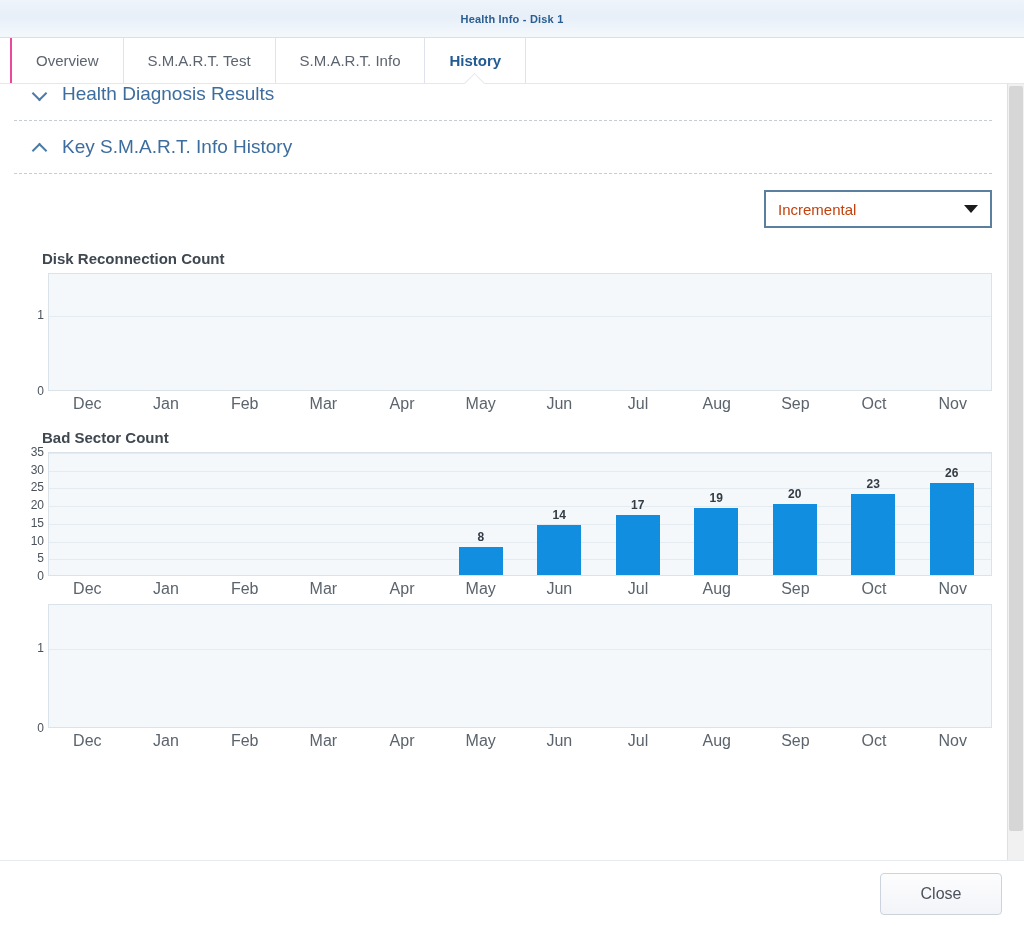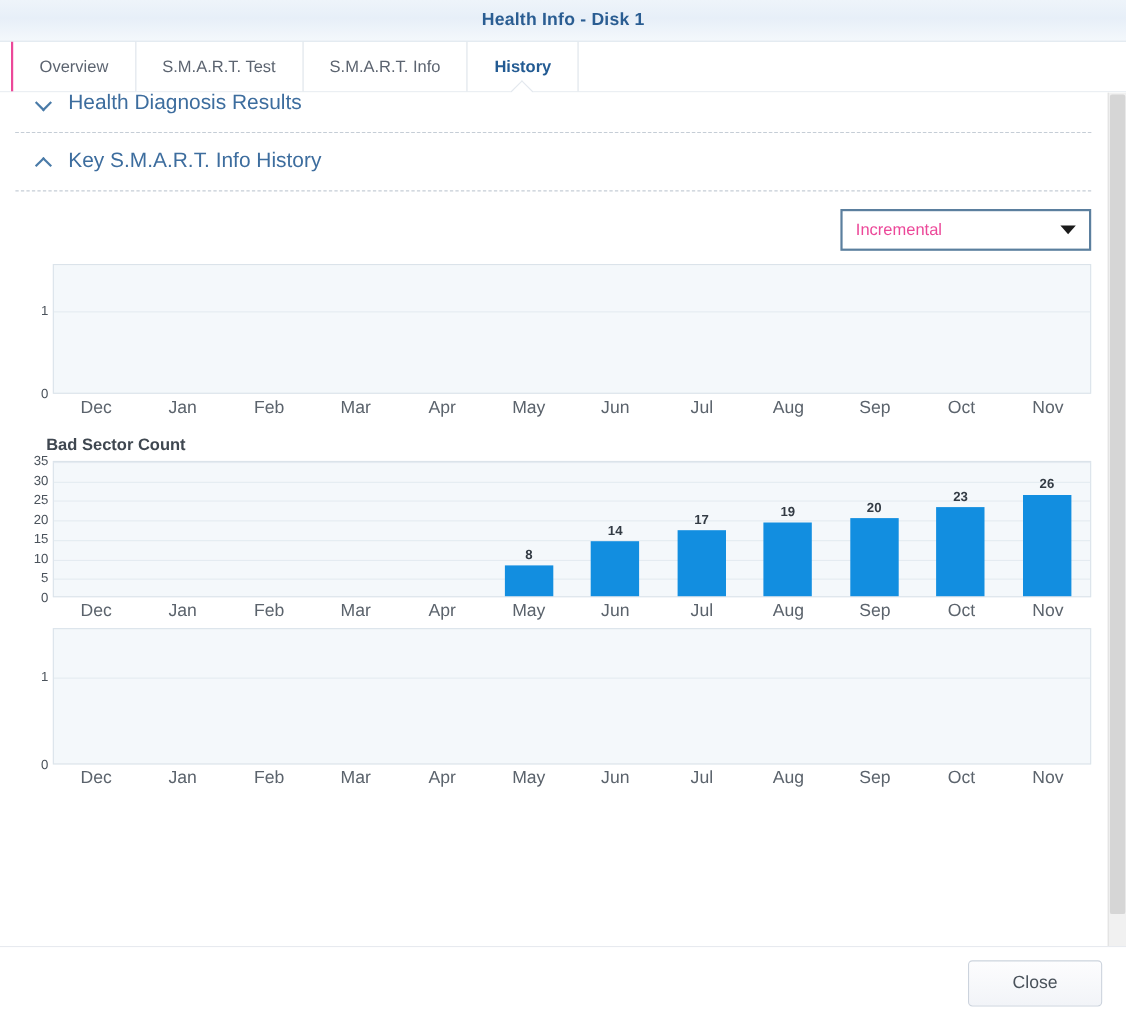--- a/index.html
+++ b/index.html
@@ -24,21 +24,21 @@
   #titlebar {
     height: 38px;
     flex: 0 0 38px;
     background: linear-gradient(to bottom, #eef4fa 0%, #e7eff8 45%, #f4f8fc 100%);
     border-bottom: 1px solid #d6e0ea;
     display: flex;
     align-items: center;
     justify-content: center;
   }
   #titlebar .title-text {
-    font-size: 16px;
+    font-size: 11px;
     font-weight: bold;
     color: #2a5d92;
     letter-spacing: .2px;
   }
 
   
   #tabbar {
     height: 46px;
     flex: 0 0 46px;
     background: #ffffff;
@@ -137,21 +137,21 @@
     height: 38px;
     border: 2px solid #5b7f9e;
     background: #ffffff;
     display: flex;
     align-items: center;
     padding: 0 12px;
     position: relative;
   }
   #mode-select .sel-text {
     font-size: 15px;
-    color: #ec4899;
+    color: #c2410c;
     flex: 1 1 auto;
   }
   #mode-select .caret {
     width: 0; height: 0;
     border-left: 7px solid transparent;
     border-right: 7px solid transparent;
     border-top: 8px solid #1b1b1b;
   }
 
   
@@ -310,20 +310,21 @@
 
       <div id="control-row">
         <div id="mode-select">
           <span class="sel-text">Incremental</span>
           <span class="caret"></span>
         </div>
       </div>
 
       <div id="charts">
           <div class="chart-block">
+            <div class="chart-title">Disk Reconnection Count</div>
             <div class="chart-body">
               <div class="y-axis" style="height: 118px;">
                 <div class="y-label" style="top: 118px;">0</div>
                 <div class="y-label" style="top: 41.871px;">1</div>
               </div>
               <div class="plot-wrap">
                 <div class="plot" style="height: 118px;">
                   <div class="gridline" style="top: 41.871px;"></div>
                   <div class="bars">
                     <div class="bar-slot"></div>

